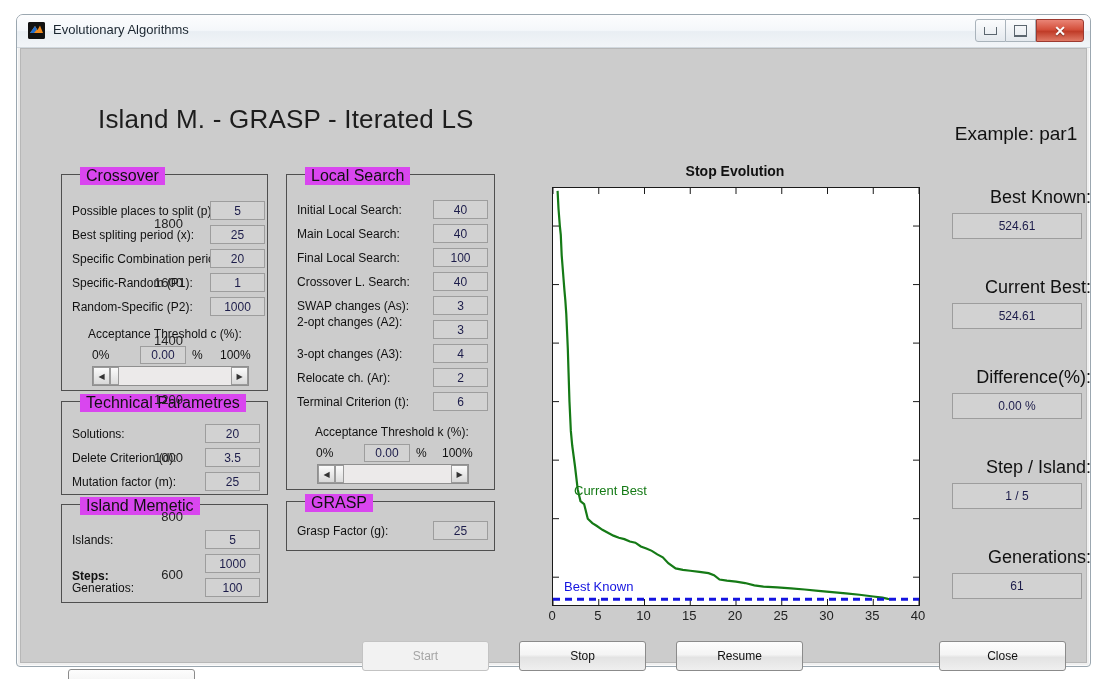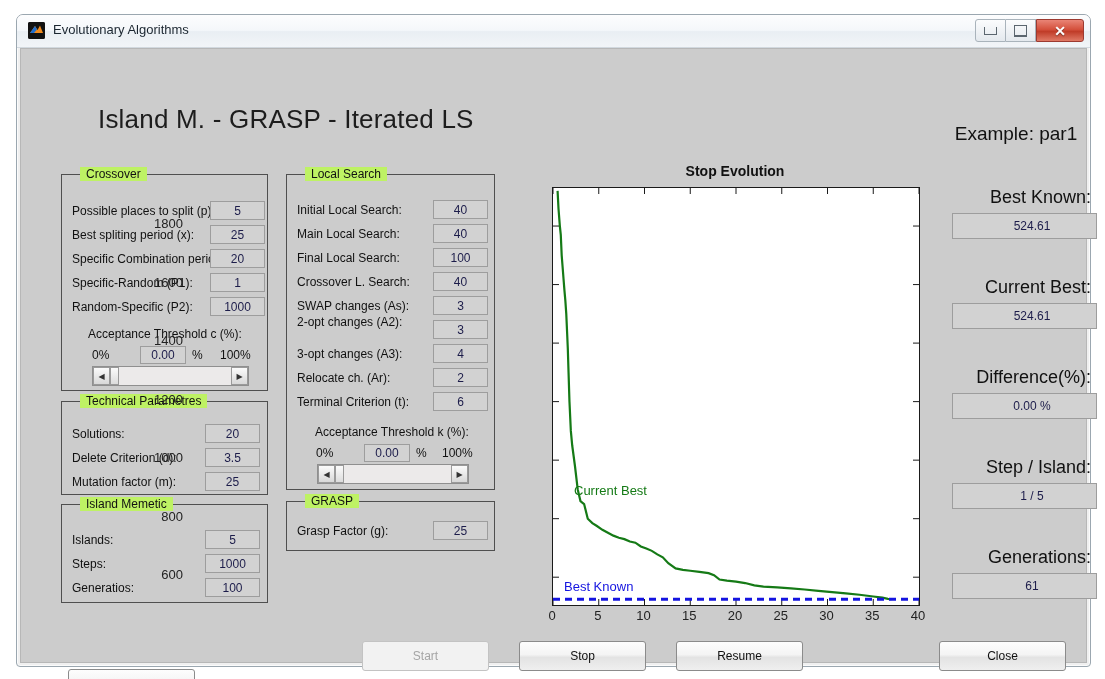--- a/index.html
+++ b/index.html
@@ -29,40 +29,40 @@
 
   
   .client{position:absolute;left:3px;top:33px;width:1065px;height:613px;background:#cccccc;
           border:1px solid #b7b7b7;}
 
   .heading{position:absolute;left:77px;top:55px;font-size:26px;color:#1d1d1d;letter-spacing:.2px;}
   .example{position:absolute;left:920px;top:74px;width:150px;text-align:center;font-size:19px;color:#111;}
 
   
   .group{position:absolute;border:1px solid #4f4f4f;background:transparent;}
-  .group > .legend{position:absolute;top:-8px;left:18px;background:#bef264;padding:0 6px;font-size:12px;color:#111;}
+  .group > .legend{position:absolute;top:-8px;left:18px;background:#d946ef;padding:0 6px;font-size:16px;color:#111;}
 
   .row{position:absolute;left:10px;font-size:12px;color:#111;white-space:nowrap;}
   .fld{position:absolute;height:17px;background:#d2d2d2;border:1px solid #9d9d9d;
        font-size:12px;color:#1c1c4a;display:flex;align-items:center;justify-content:center;}
 
   
   .sl-title{position:absolute;font-size:12px;color:#111;}
   .sl-min,.sl-max,.sl-pct{position:absolute;font-size:12px;color:#111;}
   .sl-val{position:absolute;height:16px;background:#d2d2d2;border:1px solid #9d9d9d;
           font-size:12px;color:#1c1c4a;display:flex;align-items:center;justify-content:center;}
   .sbar{position:absolute;height:18px;background:#eceaea;border:1px solid #8f8f8f;}
   .sarrow{position:absolute;top:0;width:15px;height:16px;background:linear-gradient(to bottom,#fbfbfb,#d8d8d8);
           border:1px solid #9a9a9a;display:flex;align-items:center;justify-content:center;font-size:8px;color:#333;}
   .sthumb{position:absolute;top:0;width:7px;height:16px;background:linear-gradient(to bottom,#fbfbfb,#dcdcdc);border:1px solid #9a9a9a;}
 
   
   .info-label{position:absolute;width:150px;text-align:right;font-size:18px;color:#111;}
   .info-box{position:absolute;width:128px;height:24px;background:#d2d2d2;border:1px solid #9d9d9d;
-            font-size:12px;color:#1c1c4a;display:flex;align-items:center;justify-content:center;padding-left:15px;}
+            font-size:12px;color:#1c1c4a;display:flex;align-items:center;justify-content:center;}
 
   
   .chart-title{position:absolute;left:531px;top:114px;width:366px;text-align:center;
                font-size:14px;font-weight:bold;color:#111;}
   .plot{position:absolute;left:531px;top:138px;width:366px;height:417px;background:#fff;border:1px solid #1a1a1a;}
   .ytick{position:absolute;right:903px;font-size:13px;color:#222;text-align:right;width:60px;}
   .xtick{position:absolute;top:559px;font-size:13px;color:#222;text-align:center;width:40px;}
 
   
   .btn{position:absolute;height:28px;border:1px solid #8b8b8b;border-radius:3px;
@@ -146,21 +146,21 @@
         <div class="row" style="top:73px;">Mutation factor (m):</div>
         <div class="fld" style="left:143px;top:70px;width:53px;">25</div>
       </div>
 
       <div class="group" style="left:40px;top:455px;width:205px;height:97px;">
         <span class="legend">Island Memetic</span>
 
         <div class="row" style="top:28px;">Islands:</div>
         <div class="fld" style="left:143px;top:25px;width:53px;">5</div>
 
-        <div class="row" style="top:52px;">Steps:</div>
+        <div class="row" style="top:64px;font-weight:bold;">Steps:</div>
         <div class="fld" style="left:143px;top:49px;width:53px;">1000</div>
 
         <div class="row" style="top:76px;">Generatios:</div>
         <div class="fld" style="left:143px;top:73px;width:53px;">100</div>
       </div>
 
       <div class="group" style="left:265px;top:125px;width:207px;height:314px;">
         <span class="legend">Local Search</span>
 
         <div class="row" style="top:28px;">Initial Local Search:</div>

